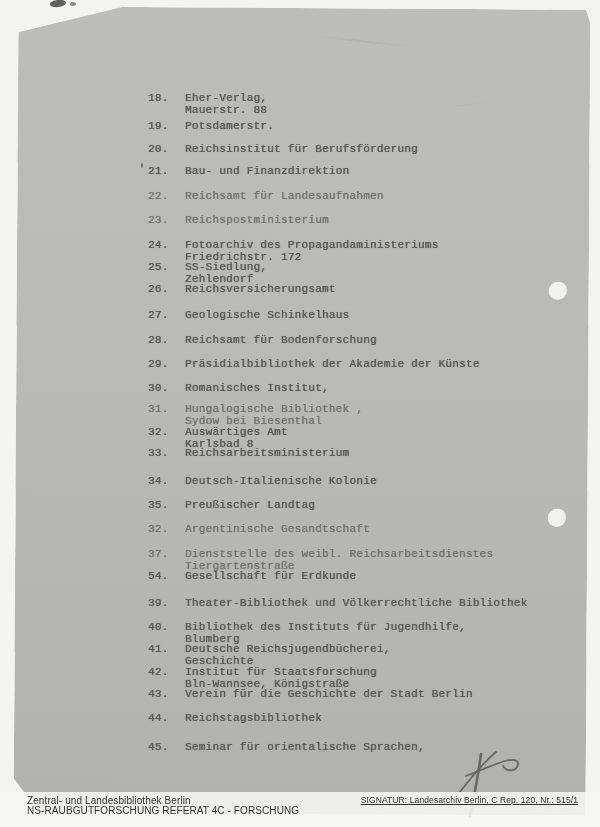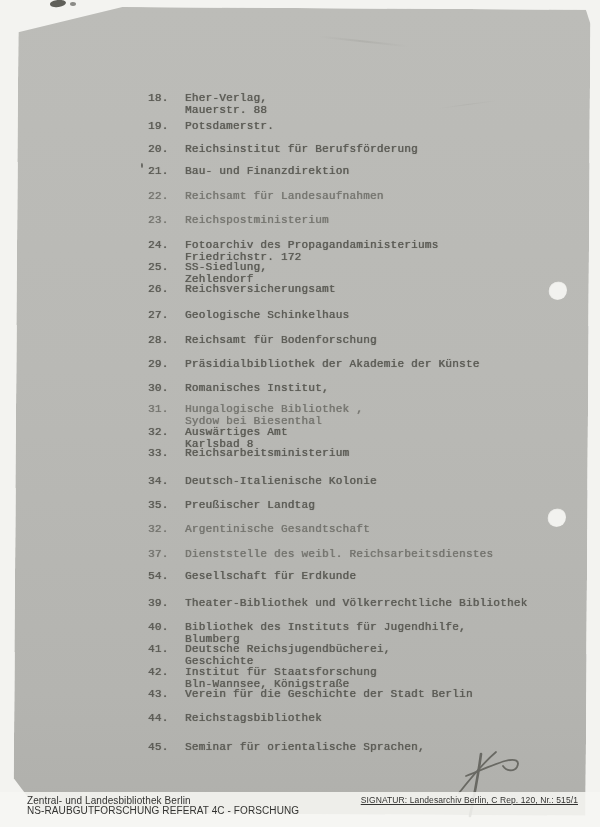--- a/index.html
+++ b/index.html
@@ -181,20 +181,21 @@
       <div class="item faint" style="top: 524px;">
         <span class="no">32.</span>
         <div class="lines">
           <div class="ln">Argentinische Gesandtschaft</div>
         </div>
       </div>
       <div class="item faint" style="top: 549px;">
         <span class="no">37.</span>
         <div class="lines">
           <div class="ln">Dienststelle des weibl. Reichsarbeitsdienstes</div>
+          <div class="ln">Tiergartenstraße</div>
         </div>
       </div>
       <div class="item" style="top: 571px;">
         <span class="no">54.</span>
         <div class="lines">
           <div class="ln">Gesellschaft für Erdkunde</div>
         </div>
       </div>
       <div class="item" style="top: 598px;">
         <span class="no">39.</span>

